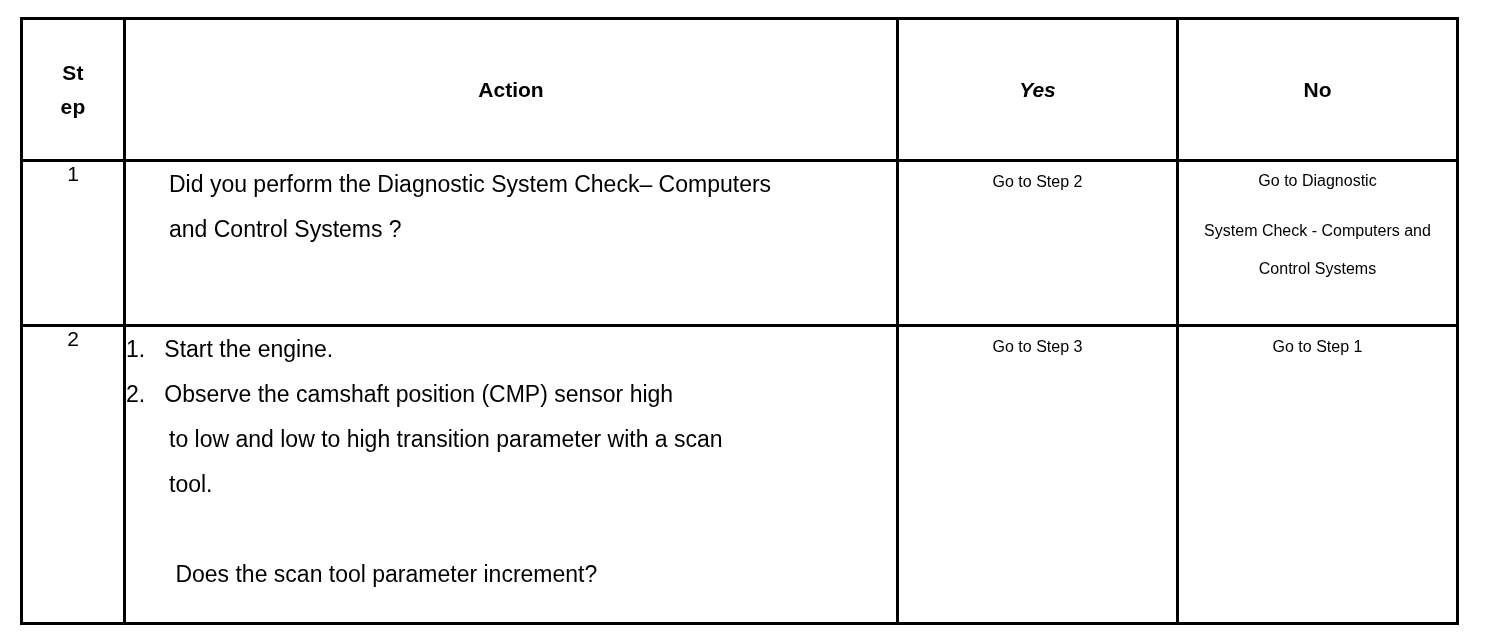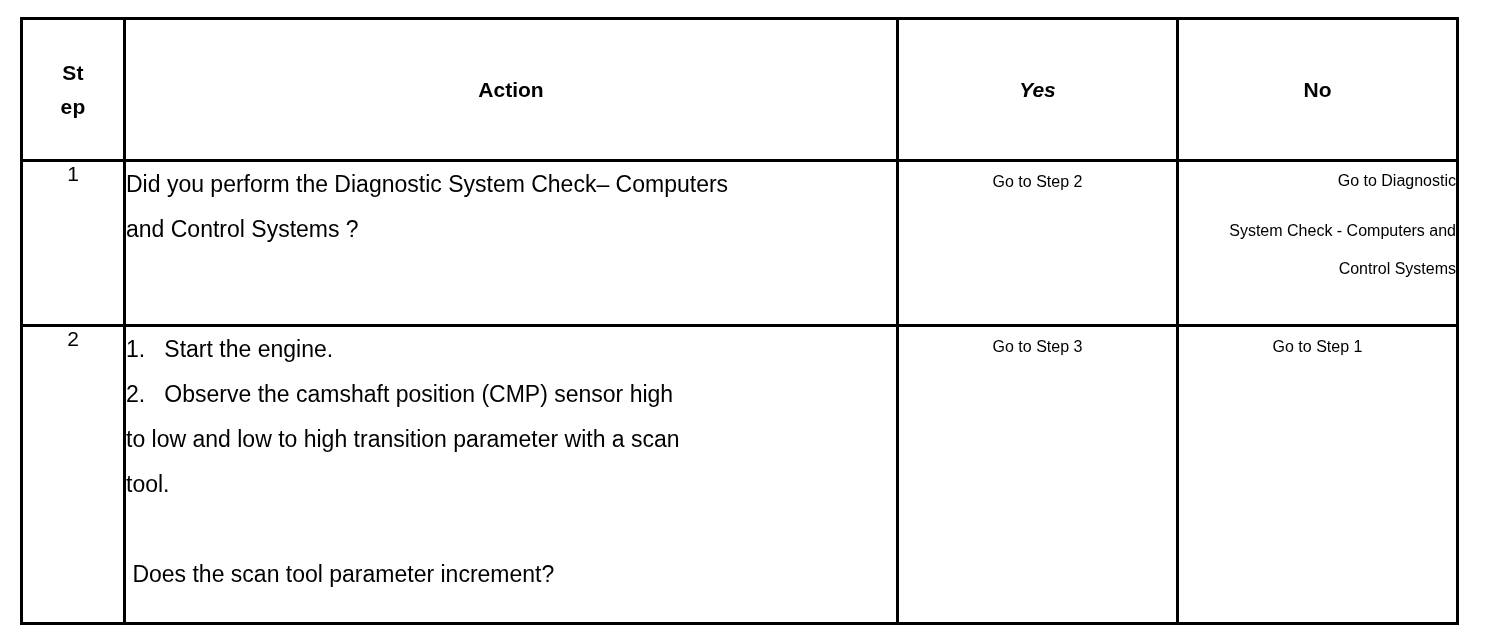--- a/index.html
+++ b/index.html
@@ -70,21 +70,21 @@
     vertical-align: middle;
     font-size: 21px;
   }
 
   td.action-cell {
     vertical-align: top;
     font-size: 23px;
     line-height: 45px;
     padding: 16px 0 8px 16px;
   }
-  td.action-cell .line { display: block; white-space: pre; }
+  td.action-cell .line { display: block; white-space: pre; padding-left: 43px; }
   td.action-cell .blank-line { display: block; height: 45px; }
   td.action-cell .li {
     display: block;
     white-space: pre;
   }
 
   td.answer-cell {
     font-size: 16px;
     line-height: 40px;
     text-align: center;
@@ -94,21 +94,20 @@
   tr.row-1 td { height: 162px; }
   td.r1-action { }
   td.r1-yes {
     vertical-align: bottom;
     padding-bottom: 22px;
   }
   td.r1-no {
     vertical-align: top;
     padding: 9px 6px 0 6px;
     line-height: 38px;
-    text-align: right;
   }
   td.r1-no .gap-line { display: block; height: 12px; }
 
   
   tr.row-2 td { height: 295px; }
   td.r2-yes, td.r2-no {
     vertical-align: bottom;
     padding-bottom: 22px;
     text-align: center;
   }

